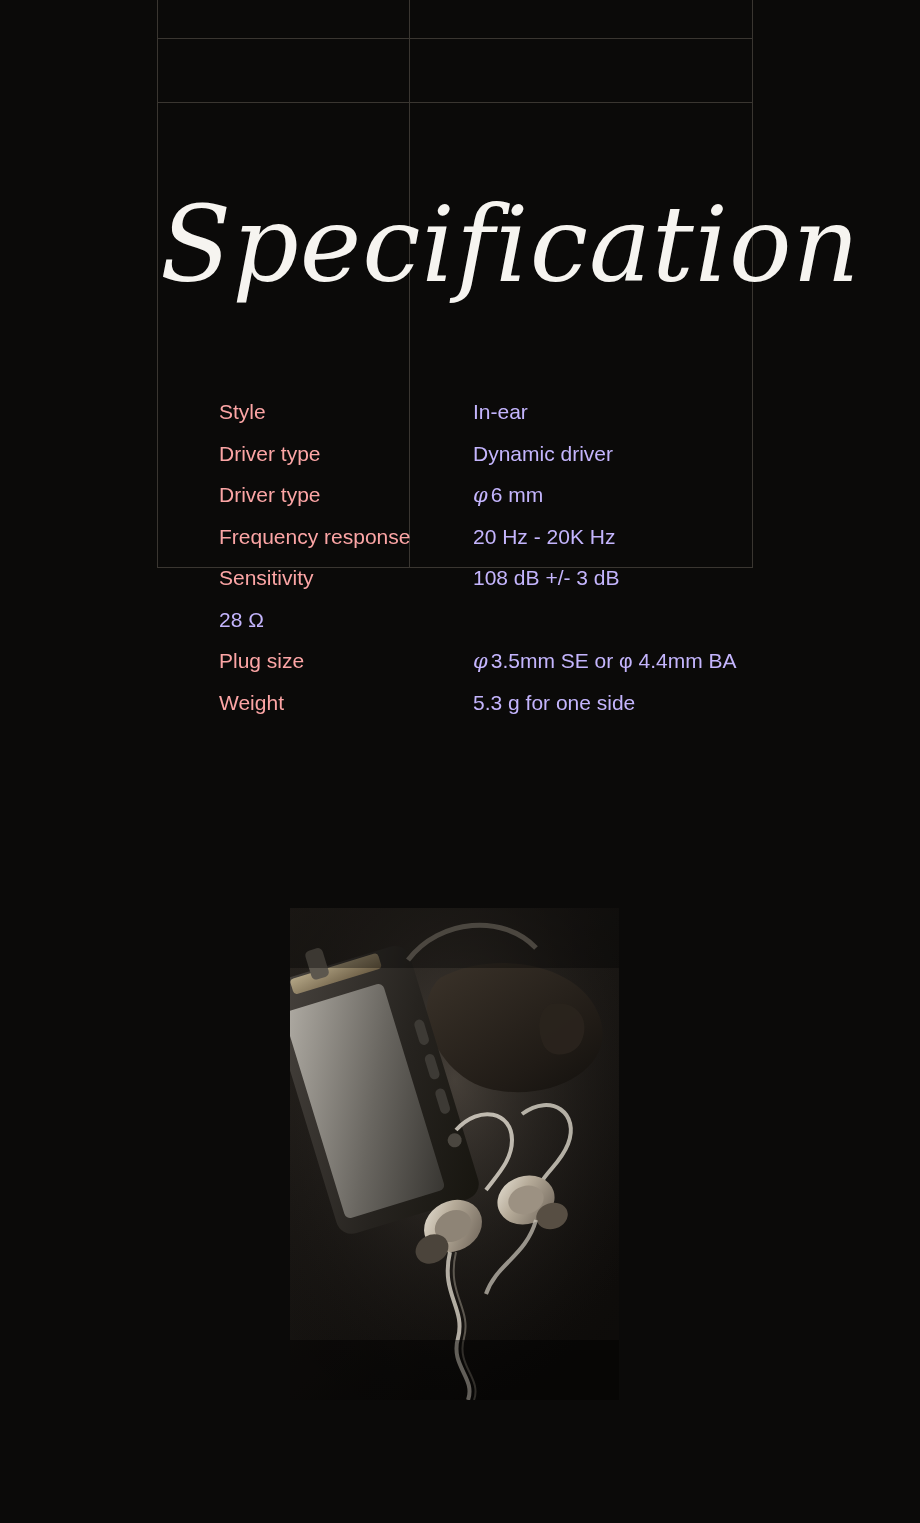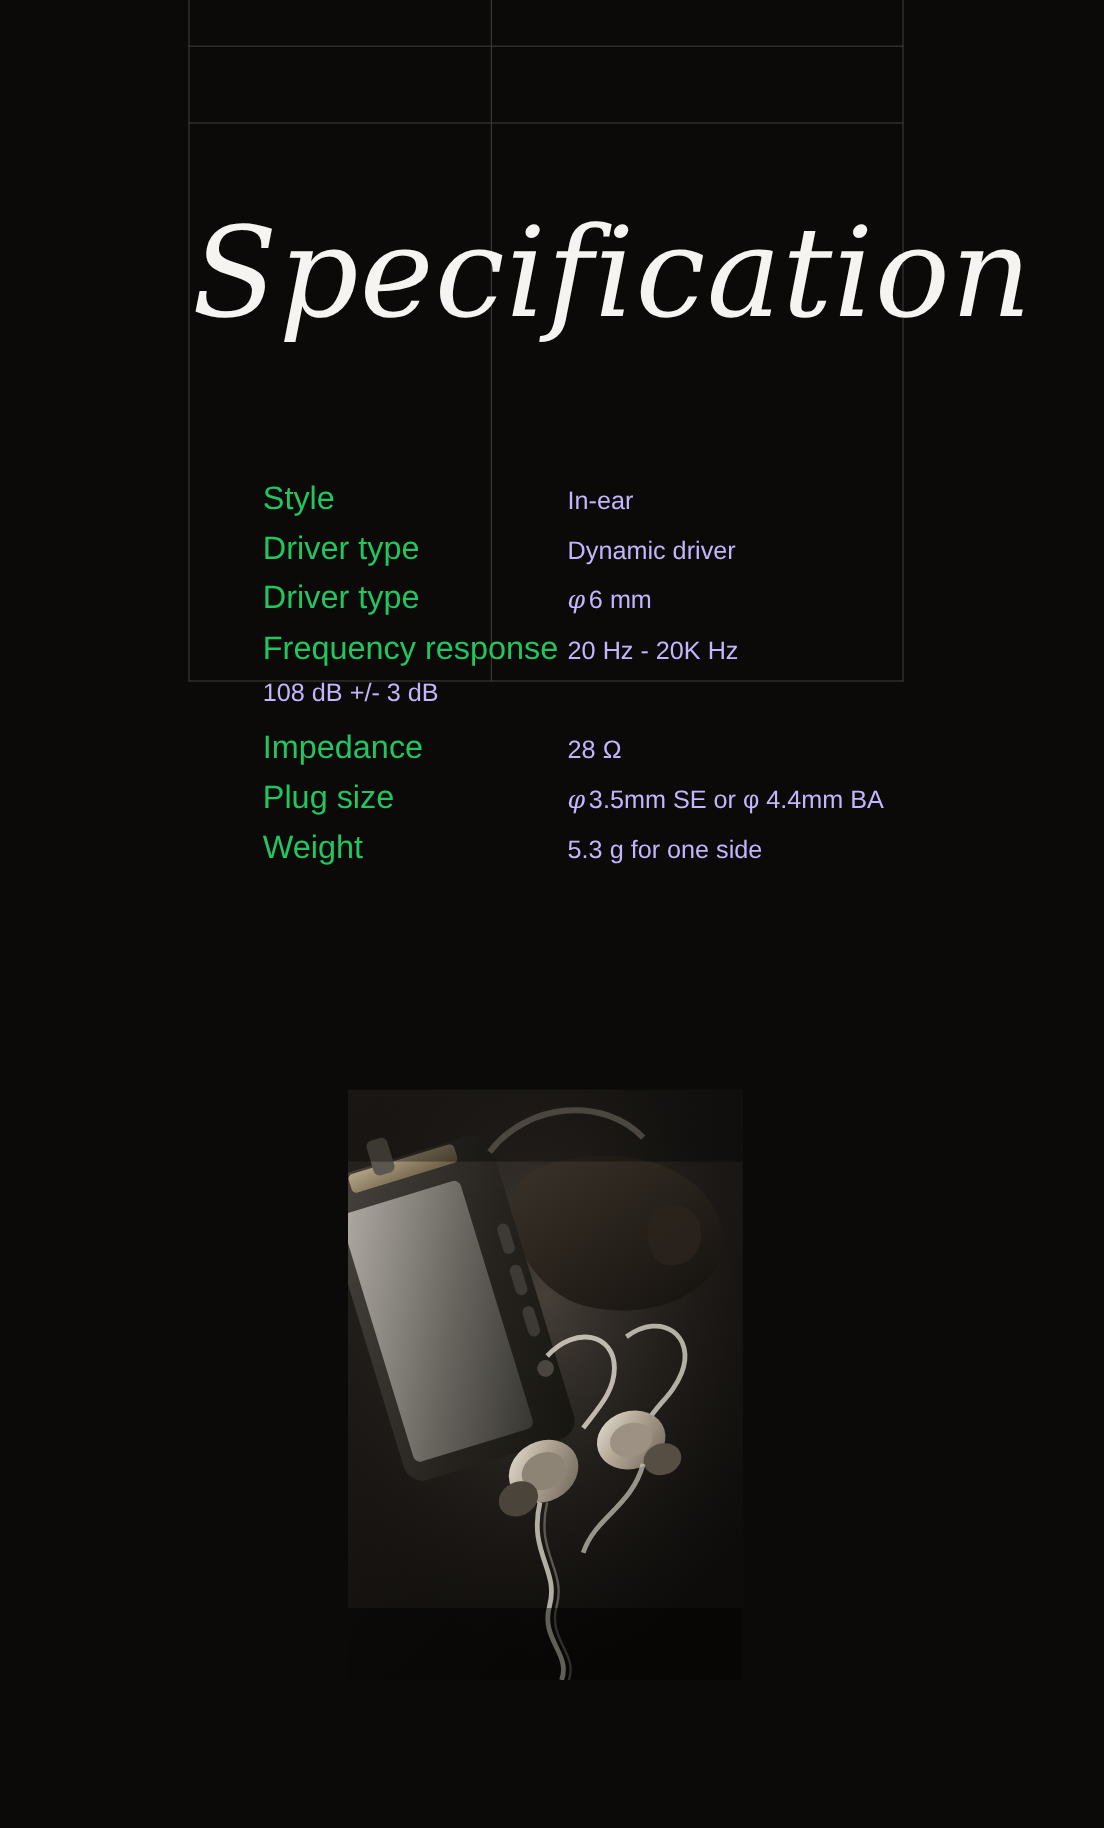--- a/index.html
+++ b/index.html
@@ -48,21 +48,21 @@
 
   
   .frame .v.right { height: 628px; }
   .frame .v.mid   { height: 628px; }
   .frame .v.left  { height: 628px; }
 
   
   .heading {
     position: absolute;
     left: 160px;
-    top: 112px;
+    top: 130px;
     width: 600px;
     height: 230px;
     font-family: "DejaVu Serif", "Liberation Serif", serif;
     font-style: italic;
     font-weight: 400;
     font-size: 104px;
     line-height: 230px;
     letter-spacing: 1px;
     color: #f6f4f0;
     white-space: nowrap;
@@ -76,22 +76,22 @@
     width: 620px;
   }
   .spec-row {
     display: flex;
     align-items: baseline;
     height: 41.5px;
   }
   .spec-label {
     width: 254px;
     flex: 0 0 254px;
-    font-size: 27px;
-    color: #22c55e;
+    font-size: 21px;
+    color: #fca5a5;
     white-space: nowrap;
   }
   .spec-value {
     font-size: 21px;
     color: #c4b5fd;
     white-space: nowrap;
   }
   .phi {
     font-family: "DejaVu Serif", "Liberation Serif", serif;
     font-style: italic;
@@ -141,25 +141,25 @@
     <div class="spec-label">Driver type</div>
     <div class="spec-value"><span class="phi">φ</span><span>6 mm</span></div>
   </div>
 
   <div class="spec-row">
     <div class="spec-label">Frequency response</div>
     <div class="spec-value">20 Hz - 20K Hz</div>
   </div>
 
   <div class="spec-row">
+    <div class="spec-label">Sensitivity</div>
     <div class="spec-value">108 dB +/- 3 dB</div>
   </div>
 
   <div class="spec-row">
-    <div class="spec-label">Impedance</div>
     <div class="spec-value">28 Ω</div>
   </div>
 
 
   <div class="spec-row">
     <div class="spec-label">Plug size</div>
     <div class="spec-value"><span class="phi">φ</span><span>3.5mm SE or  φ 4.4mm BA</span></div>
   </div>
 
   <div class="spec-row">

